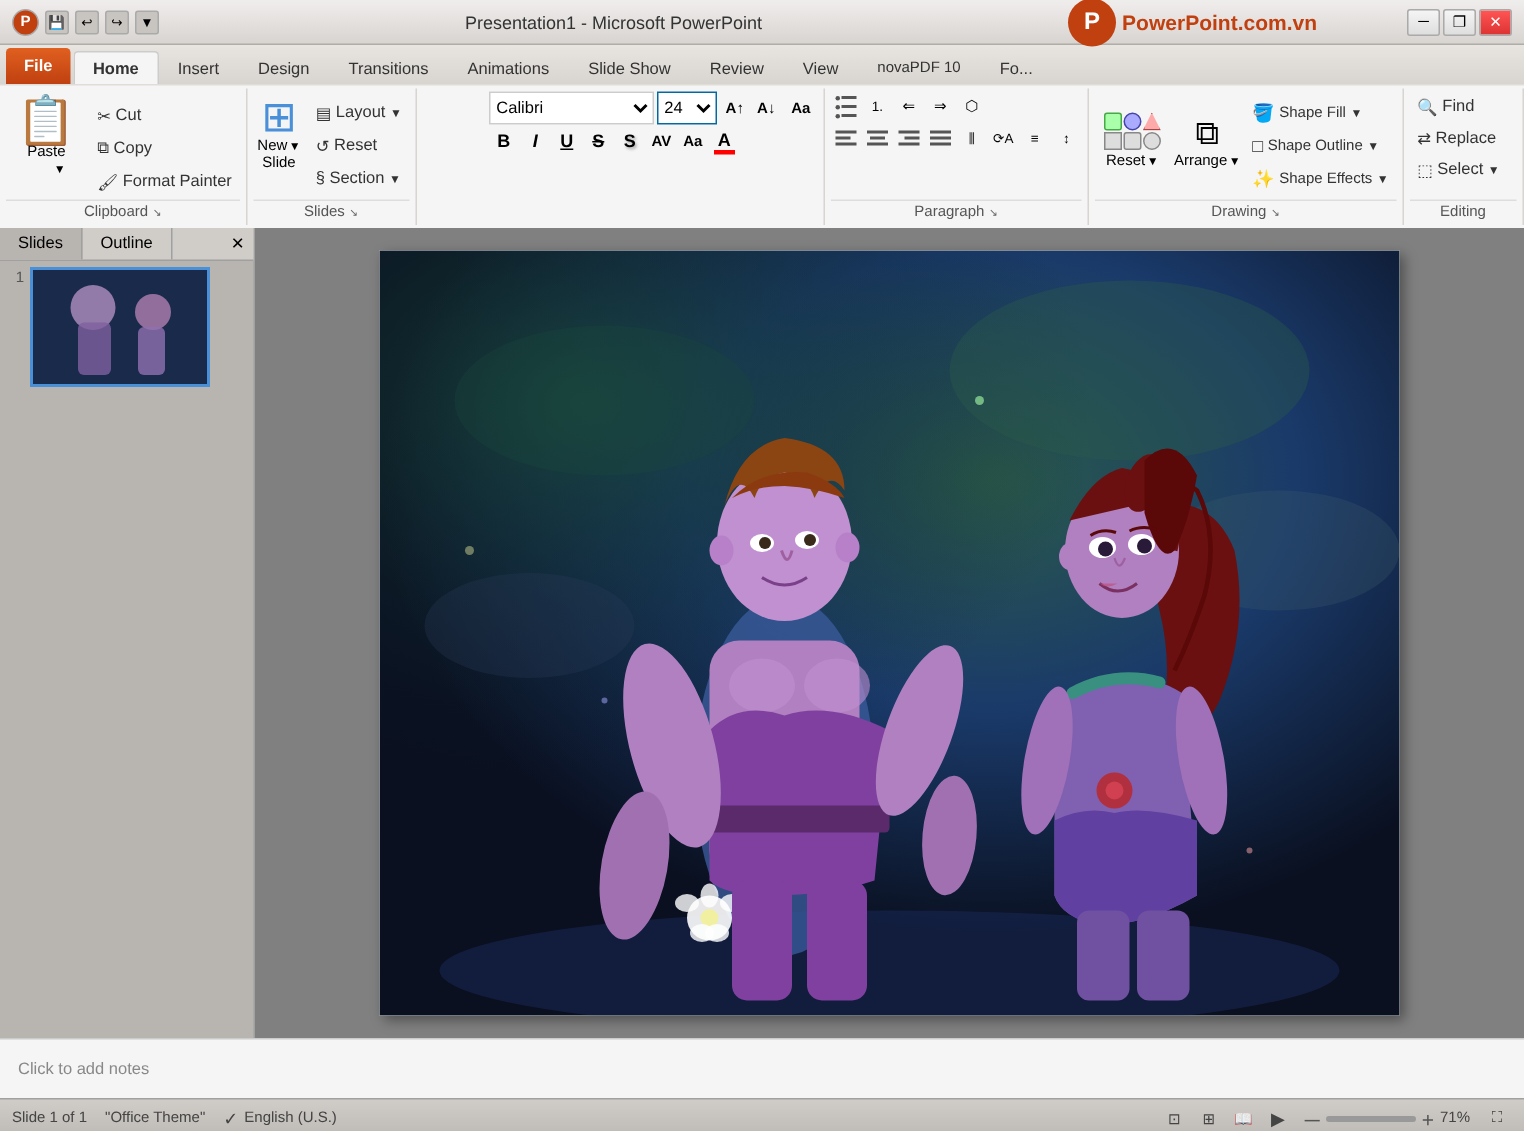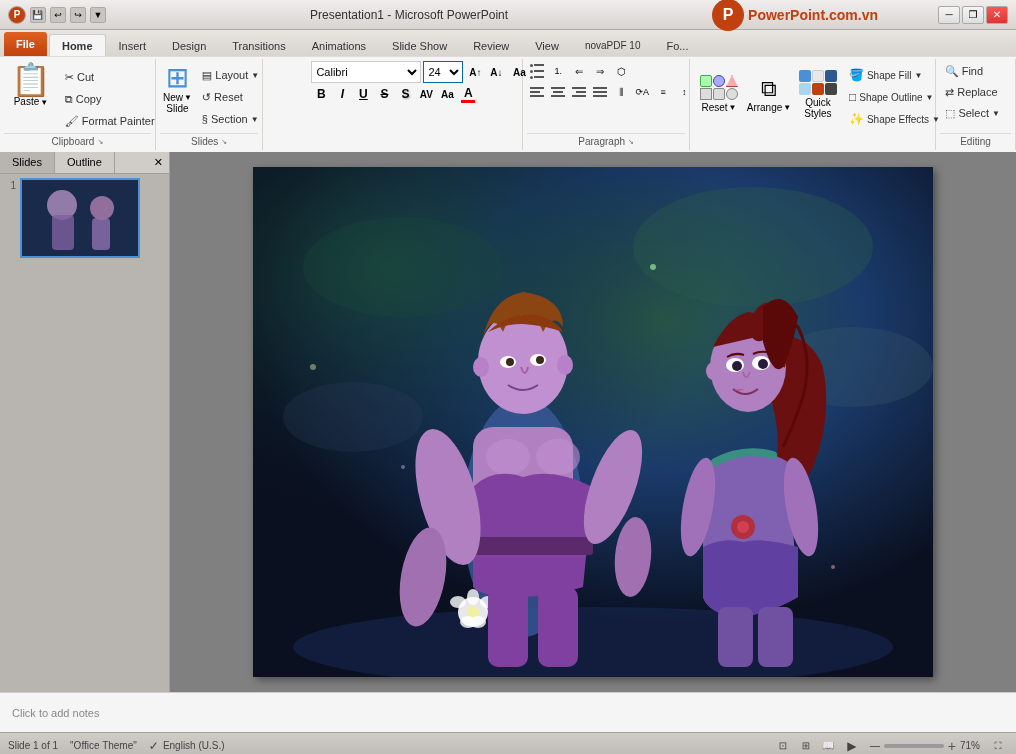--- a/index.html
+++ b/index.html
@@ -138,21 +138,21 @@
   <div class="ribbon-tab">Fo...</div>
 </div>
 
 <div id="ribbon-content">
 
   <div class="ribbon-group" style="min-width:90px;">
     <div class="ribbon-group-content">
       <div style="display:flex;gap:2px;">
         <div style="display:flex;flex-direction:column;align-items:center;cursor:pointer;border:1px solid transparent;border-radius:3px;padding:2px 6px;">
           <div style="font-size:32px;line-height:1;">📋</div>
-          <div style="display:flex;align-items:flex-end;gap:1px;">
+          <div style="display:flex;align-items:flex-end;gap:1px;flex-direction:column;">
             <span style="font-size:10px;">Paste</span>
             <span style="font-size:8px;">▼</span>
           </div>
         </div>
         <div style="display:flex;flex-direction:column;gap:2px;padding-top:6px;">
           <div class="small-btn">
             <span>✂</span>
             <span>Cut</span>
           </div>
           <div class="small-btn">
@@ -342,52 +342,44 @@
         </div>
 
         <div class="shapes-btn" style="width:46px;">
           <div style="font-size:22px;">⧉</div>
           <div style="font-size:10px;display:flex;align-items:center;gap:1px;">
             <span>Arrange</span>
             <span style="font-size:8px;">▼</span>
           </div>
         </div>
 
-        <div class="qs-box">
-          <div class="qs-squares">
-            <div class="qs-sq" style="background:#4a90d9;"></div>
-            <div class="qs-sq" style="background:#e8e8e8;border:1px solid #ccc;"></div>
-            <div class="qs-sq" style="background:#2a5a90;"></div>
-            <div class="qs-sq" style="background:#aad4f0;"></div>
-            <div class="qs-sq" style="background:#c04010;"></div>
-            <div class="qs-sq" style="background:#444;"></div>
-          </div>
-          <div style="font-size:10px;text-align:center;">
-            <div>Quick</div>
-            <div>Styles</div>
-          </div>
-        </div>
 
         <div style="display:flex;flex-direction:column;gap:2px;justify-content:flex-start;padding-top:4px;">
           <div class="shape-side-btn">
             <span style="font-size:12px;">🪣</span>
             <span>Shape Fill</span>
             <span style="font-size:8px;">▼</span>
           </div>
           <div class="shape-side-btn">
             <span style="font-size:12px;">□</span>
             <span>Shape Outline</span>
             <span style="font-size:8px;">▼</span>
           </div>
           <div class="shape-side-btn">
             <span style="font-size:12px;">✨</span>
             <span>Shape Effects</span>
             <span style="font-size:8px;">▼</span>
           </div>
         </div>
+      </div>
+    </div>
+    <div class="ribbon-group-label">
+      <div class="ribbon-group-label-row">
+        <span>Drawing</span>
+        <span class="label-expand-arrow">↘</span>
       </div>
     </div>
   </div>
 
   <div class="ribbon-group" style="min-width:80px;">
     <div class="ribbon-group-content">
       <div class="editing-btns">
         <div class="small-btn">
           <span>🔍</span>
           <span>Find</span>

